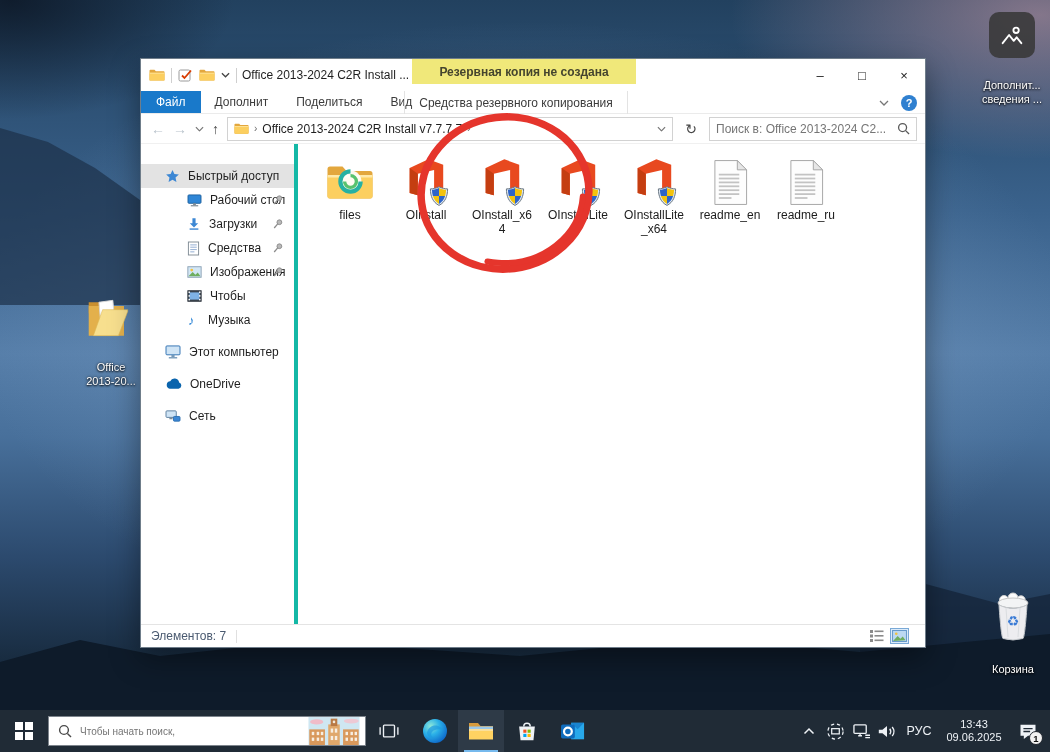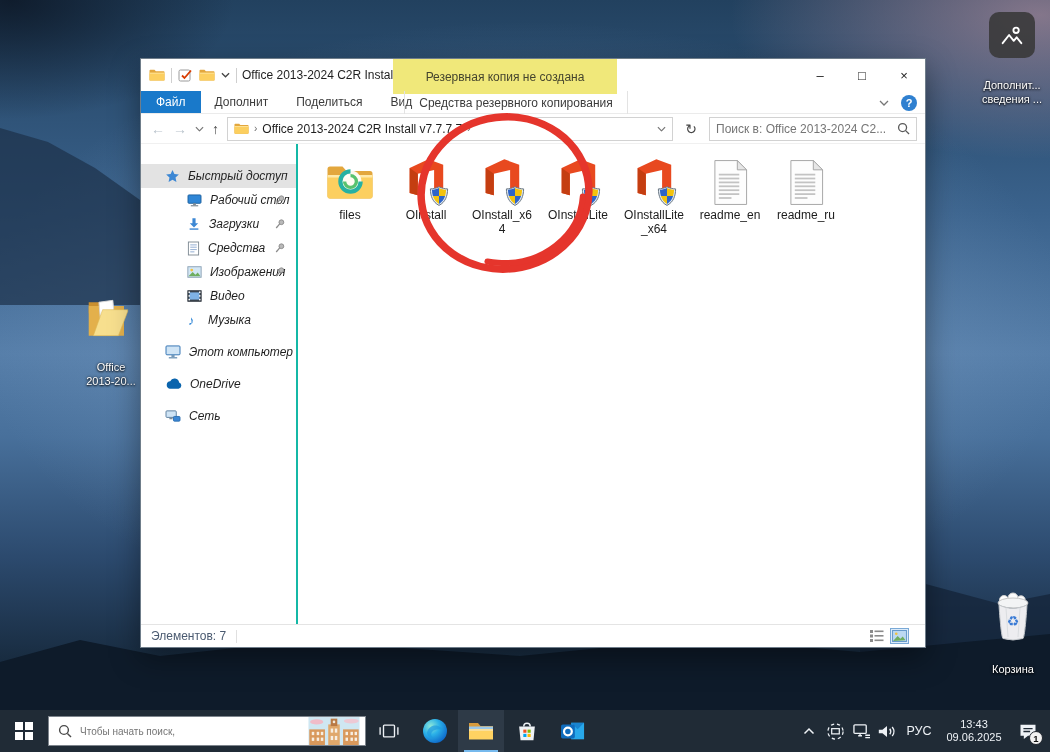--- a/index.html
+++ b/index.html
@@ -25,22 +25,22 @@
 
   
   .window { position:absolute; left:140px; top:58px; width:786px; height:590px; z-index:10;
     background:#fff; border:1px solid #6f7d8a; box-shadow:0 10px 28px rgba(0,0,0,.4);
     display:flex; flex-direction:column; }
 
   .titlebar { position:relative; height:32px; flex:0 0 32px; display:flex; align-items:center; padding-left:8px; }
   .qat { display:flex; align-items:center; gap:6px; }
   .vsep { width:1px; height:15px; background:#cfcfcf; }
   .title-text { margin-left:5px; font-size:12px; color:#1f1f1f; white-space:nowrap; }
-  .backup-flag { position:absolute; left:252px; top:0; width:224px; height:35px; background:#f0e87a;
-    display:flex; align-items:center; justify-content:center; font-size:12px; color:#45452e; }
+  .backup-flag { position:absolute; left:271px; top:0; width:224px; height:25px; background:#f0e87a;
+    display:flex; align-items:center; justify-content:center; font-size:12px; color:#45452e;font-weight:bold; }
   .win-controls { position:absolute; right:0; top:0; height:32px; display:flex; }
   .win-btn { width:42px; height:32px; display:flex; align-items:center; justify-content:center; font-size:13px; color:#1a1a1a; }
 
   .tabrow { position:relative; height:23px; flex:0 0 23px; display:flex; align-items:stretch; border-bottom:1px solid #ebebeb; font-size:12px; }
   .tab { display:flex; align-items:center; padding:0 14px; color:#3b3b3b; }
   .tab.file { background:#1979ca; color:#fff; padding:0 15px; }
   .tab.context { position:absolute; left:263px; top:0; width:224px; height:23px; justify-content:center; padding:0;
     border-left:1px solid #e3e3e3; border-right:1px solid #e3e3e3; }
   .tabrow-right { position:absolute; right:8px; top:0; height:23px; display:flex; align-items:center; gap:12px; }
   .help-circle { width:16px; height:16px; border-radius:50%; background:#2f80d0; color:#fff; font-size:11px; font-weight:bold;
@@ -51,21 +51,21 @@
   .nav-back,.nav-fwd { color:#b9c3cc; }
   .nav-up { color:#454545; }
   .addressbox { flex:1; height:24px; border:1px solid #d2d2d2; background:#fff; display:flex; align-items:center; padding:0 6px; gap:5px; min-width:0; }
   .crumb-text { font-size:12px; color:#1f1f1f; white-space:nowrap; overflow:hidden; }
   .crumb-sep { color:#6a6a6a; font-size:10px; }
   .refresh { width:20px; text-align:center; color:#454545; font-size:14px; }
   .searchbox { width:208px; height:24px; border:1px solid #d2d2d2; background:#fff; display:flex; align-items:center; padding:0 6px; gap:4px; }
   .searchbox input { flex:1; min-width:0; border:none; outline:none; font-size:12px; color:#333; font-family:"Liberation Sans",sans-serif; background:transparent; }
 
   .body { position:relative; flex:1; display:flex; min-height:0; }
-  .sidebar { width:157px; flex:0 0 157px; padding-top:20px; border-right:2px solid #14b8a6; overflow:hidden;font-style:italic; }
+  .sidebar { width:157px; flex:0 0 157px; padding-top:20px; border-right:4px solid #14b8a6; overflow:hidden; }
   .srow { position:relative; height:24px; display:flex; align-items:center; font-size:12px; color:#1f1f1f; padding-left:24px; gap:8px; }
   .srow.child { padding-left:46px; }
   .srow.selected { background:#e3e3e3; }
   .srow.group-gap { margin-top:8px; }
   .srow .pin { position:absolute; right:10px; top:6px; }
 
   .content { flex:1; padding:10px 0 0 14px; display:flex; align-items:flex-start; }
   .fitem { width:76px; display:flex; flex-direction:column; align-items:center; }
   .fitem .icnbox { height:52px; display:flex; align-items:flex-end; justify-content:center; position:relative; }
   .fitem .flabel { margin-top:2px; font-size:12px; line-height:14px; color:#1c1c1c; text-align:center; max-width:64px; word-break:break-all; }
@@ -325,21 +325,21 @@
           <svg width="15" height="12" viewBox="0 0 16 13">
             <rect x=".8" y=".8" width="14.4" height="11.4" fill="#3c4650" stroke="#2a313a"></rect>
             <rect x="2.6" y="2.6" width="10.8" height="7.8" fill="#7fb2e5"></rect>
             <rect x="1.5" y="1.6" width="1.6" height="1.6" fill="#fff"></rect>
               <rect x="1.5" y="5.6" width="1.6" height="1.6" fill="#fff"></rect>
               <rect x="1.5" y="9.6" width="1.6" height="1.6" fill="#fff"></rect>
             <rect x="12.9" y="1.6" width="1.6" height="1.6" fill="#fff"></rect>
               <rect x="12.9" y="5.6" width="1.6" height="1.6" fill="#fff"></rect>
               <rect x="12.9" y="9.6" width="1.6" height="1.6" fill="#fff"></rect>
           </svg>
-          <span>Видео</span>
+          <span>Чтобы</span>
         </div>
         <div class="srow child">
           <svg width="13" height="15" viewBox="0 0 14 16">
             <text x="1" y="13" font-size="14" fill="#2f86d6">♪</text>
           </svg>
           <span>Музыка</span>
         </div>
         <div class="srow group-gap">
           <svg width="16" height="14" viewBox="0 0 17 15">
             <rect x="1" y="1" width="15" height="9.5" rx="1" fill="#cfe4f5" stroke="#2b6fb0"></rect>

